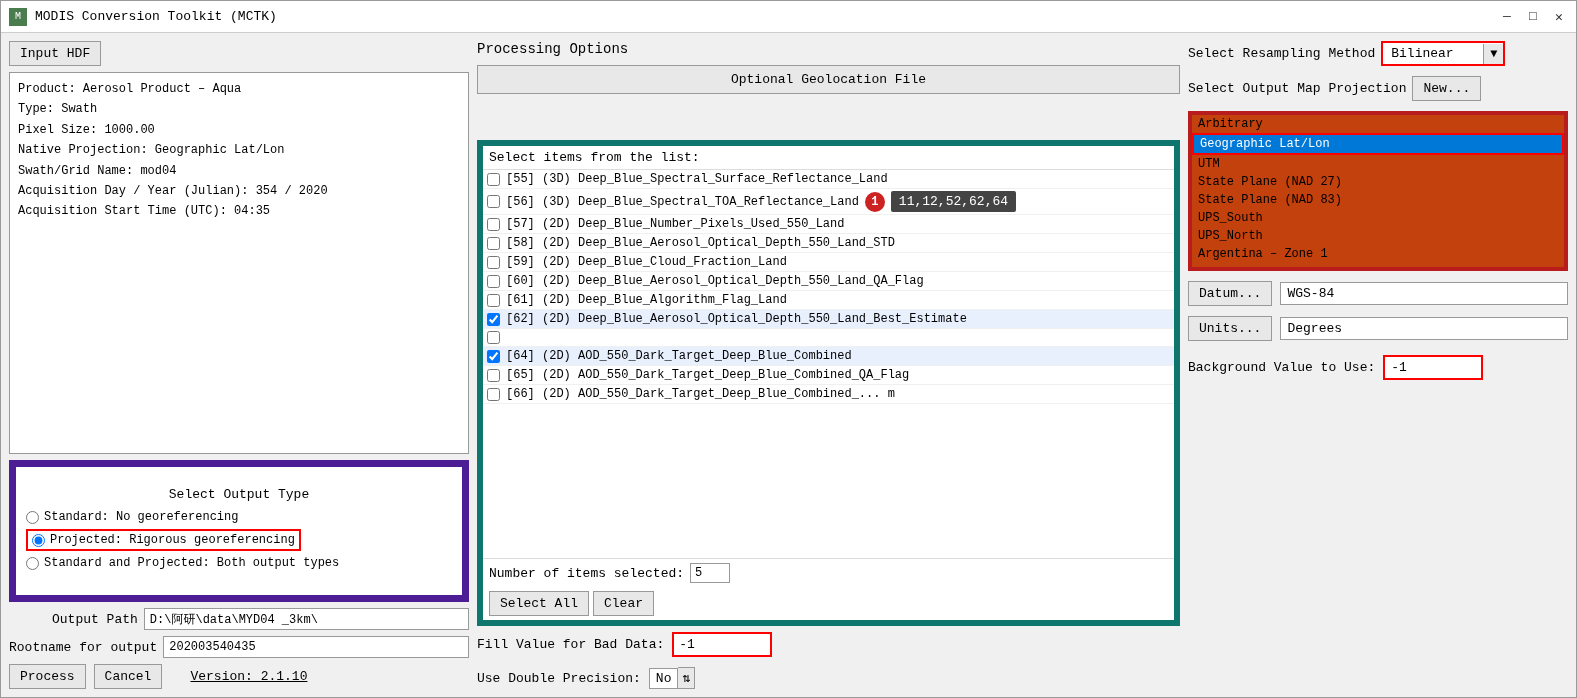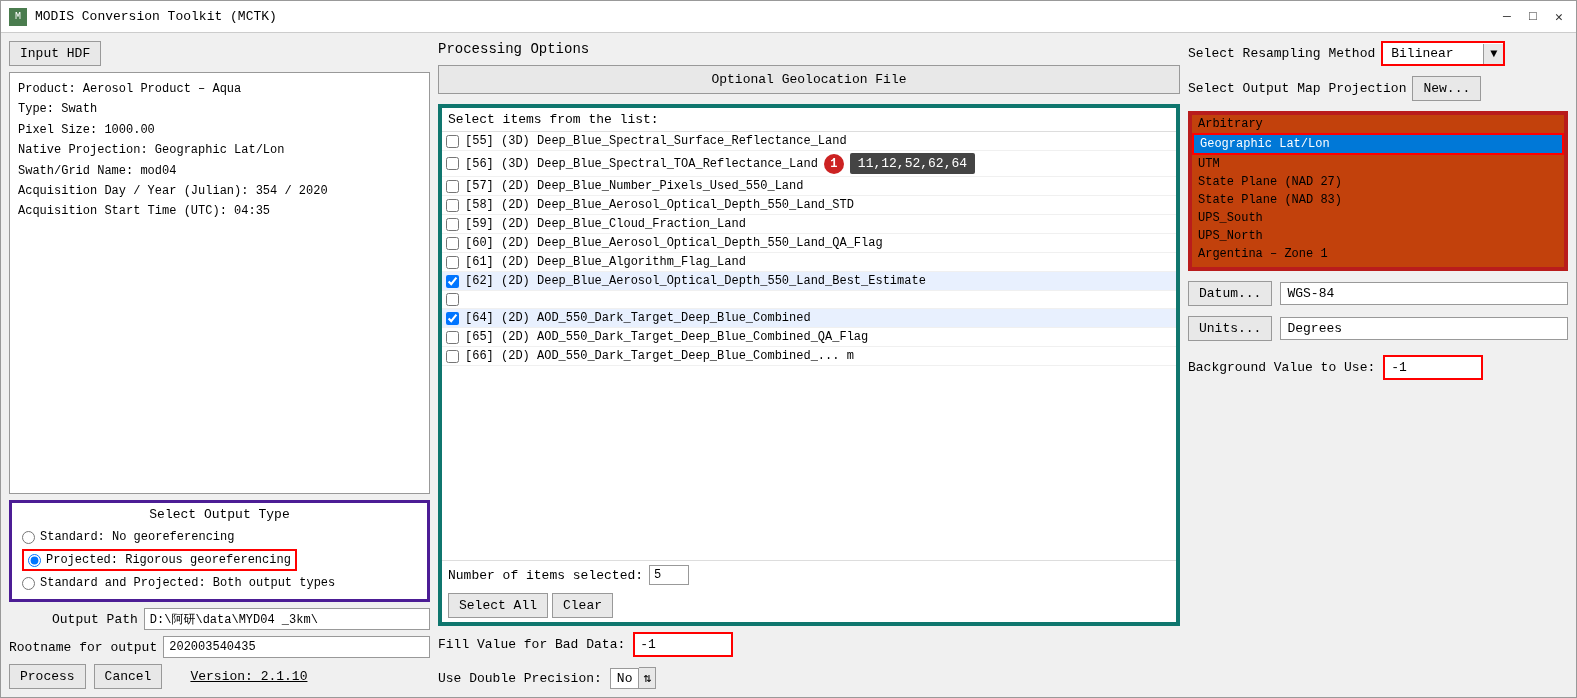--- a/index.html
+++ b/index.html
@@ -57,21 +57,21 @@
     }
     .content {
       display: flex;
       flex: 1;
       padding: 8px;
       gap: 8px;
       overflow: hidden;
     }
     
     .left-panel {
-      width: 421px;
+      width: 460px;
       display: flex;
       flex-direction: column;
       gap: 6px;
       flex-shrink: 0;
     }
     .input-hdf-row {
       display: flex;
       align-items: center;
       gap: 6px;
     }
@@ -95,23 +95,23 @@
     .metadata-box {
       border: 1px solid #999;
       background: white;
       padding: 6px 8px;
       font-size: 12px;
       line-height: 1.7;
       flex: 1;
       min-height: 180px;
     }
     .output-type-box {
-      border: 3px solid #4c1d95;
-      background: white;
-      padding: 4px 10px;
+      border: 7px solid #4c1d95;
+      background: white;
+      padding: 20px 10px;
     }
     .output-type-title {
       text-align: center;
       margin-bottom: 8px;
       font-size: 13px;
     }
     .radio-row {
       display: flex;
       align-items: center;
       gap: 5px;
@@ -156,27 +156,28 @@
       min-width: 0;
     }
     .proc-options-title {
       font-size: 14px;
       margin-bottom: 2px;
     }
     .geoloc-btn-row {
       margin-bottom: 4px;
     }
     .list-section {
-      border: 4px solid #0f766e;
+      border: 6px solid #0f766e;
       background: white;
       flex: 1;
       display: flex;
       flex-direction: column;
       overflow: hidden;
       position: relative;
+      margin-top: 36px;
     }
     .list-header {
       padding: 4px 6px;
       font-size: 13px;
       border-bottom: 1px solid #ddd;
     }
     .list-scroll {
       flex: 1;
       overflow-y: scroll;
       position: relative;

